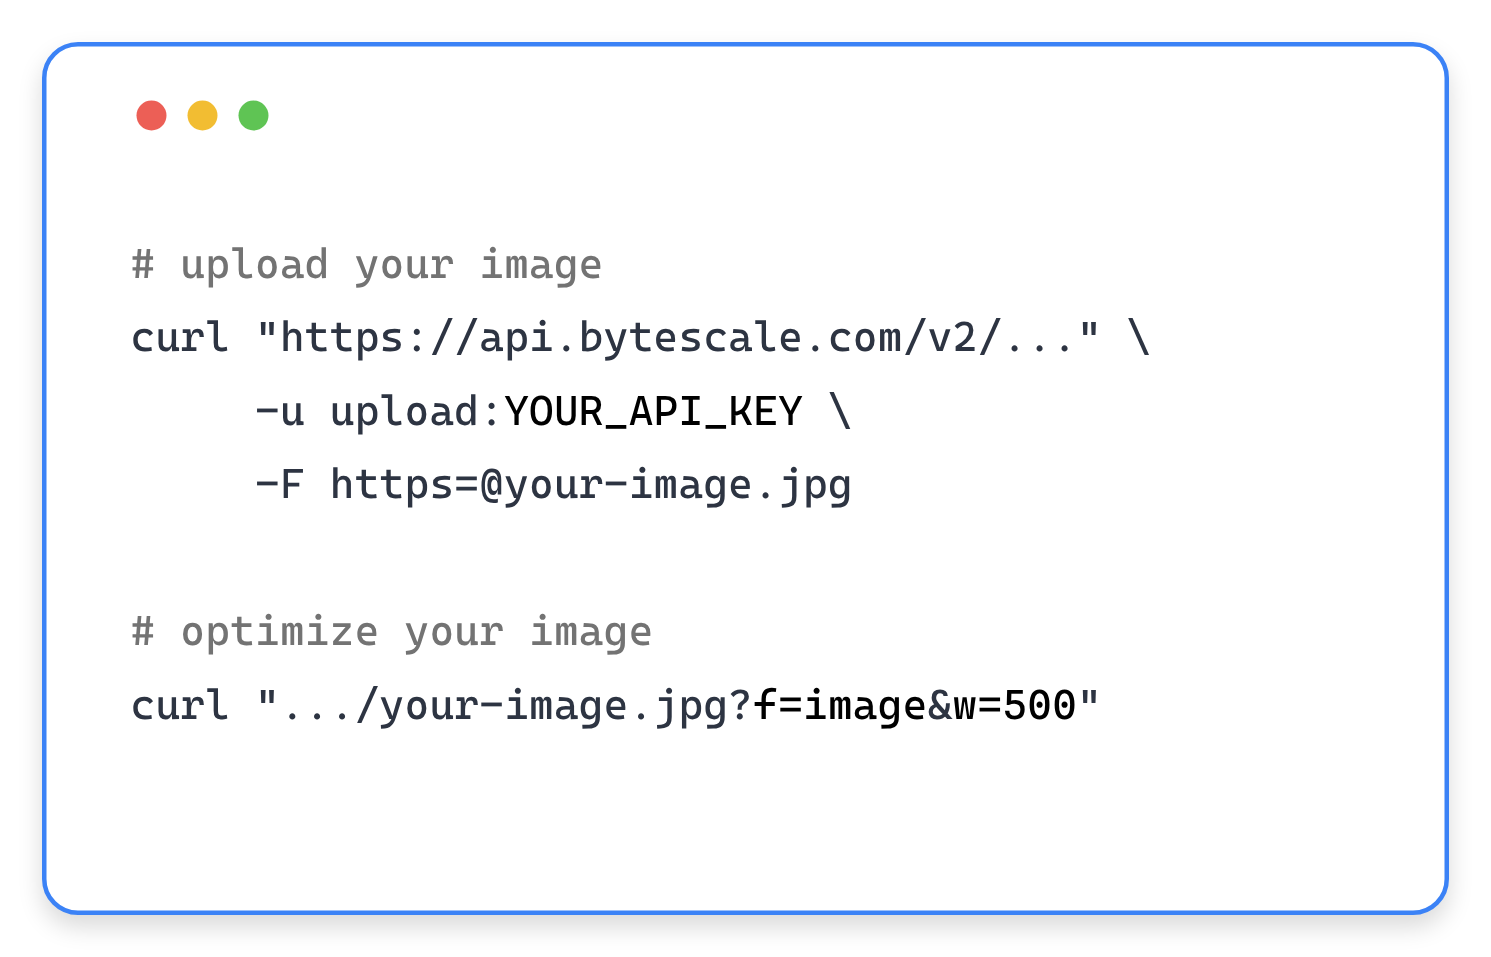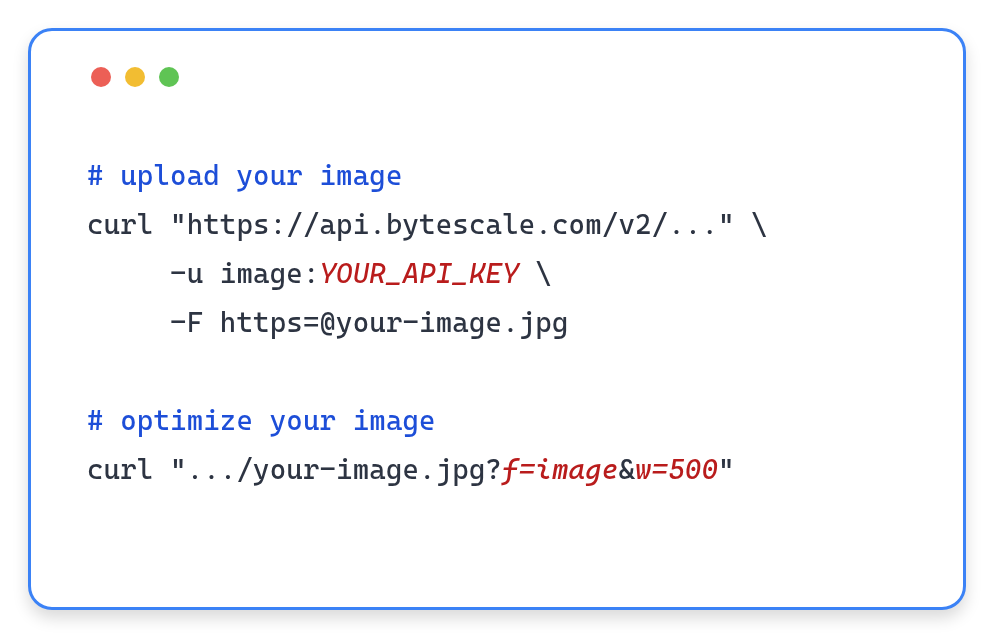--- a/index.html
+++ b/index.html
@@ -40,33 +40,33 @@
     .tl-red { background: #ec5f56; }
     .tl-yellow { background: #f2bd32; }
     .tl-green { background: #5fc454; }
     .code-block {
       font-size: 28px;
       line-height: 1.75;
       white-space: pre;
       font-weight: 500;
       letter-spacing: 0.2px;
     }
-    .comment { color: #1d4ed8; }
+    .comment { color: #737373; }
     .normal { color: #2d3442; }
-    .highlight { color: #b91c1c; font-style: italic; }
+    .highlight { color: #000000; }
   </style>
 </head>
 <body>
 
 <div class="terminal-window">
   <div class="traffic-lights">
     <div class="traffic-light tl-red"></div>
     <div class="traffic-light tl-yellow"></div>
     <div class="traffic-light tl-green"></div>
   </div>
   <div class="code-block"><span class="comment"># upload your image</span>
 <span class="normal">curl "https://api.bytescale.com/v2/..." \</span>
-<span class="normal">     -u image:</span><span class="highlight">YOUR_API_KEY</span><span class="normal"> \</span>
+<span class="normal">     -u upload:</span><span class="highlight">YOUR_API_KEY</span><span class="normal"> \</span>
 <span class="normal">     -F https=@your-image.jpg</span>
 
 <span class="comment"># optimize your image</span>
 <span class="normal">curl ".../your-image.jpg?</span><span class="highlight">f=image</span><span class="normal">&amp;</span><span class="highlight">w=500</span><span class="normal">"</span></div>
 </div>
 
 </body></html>

